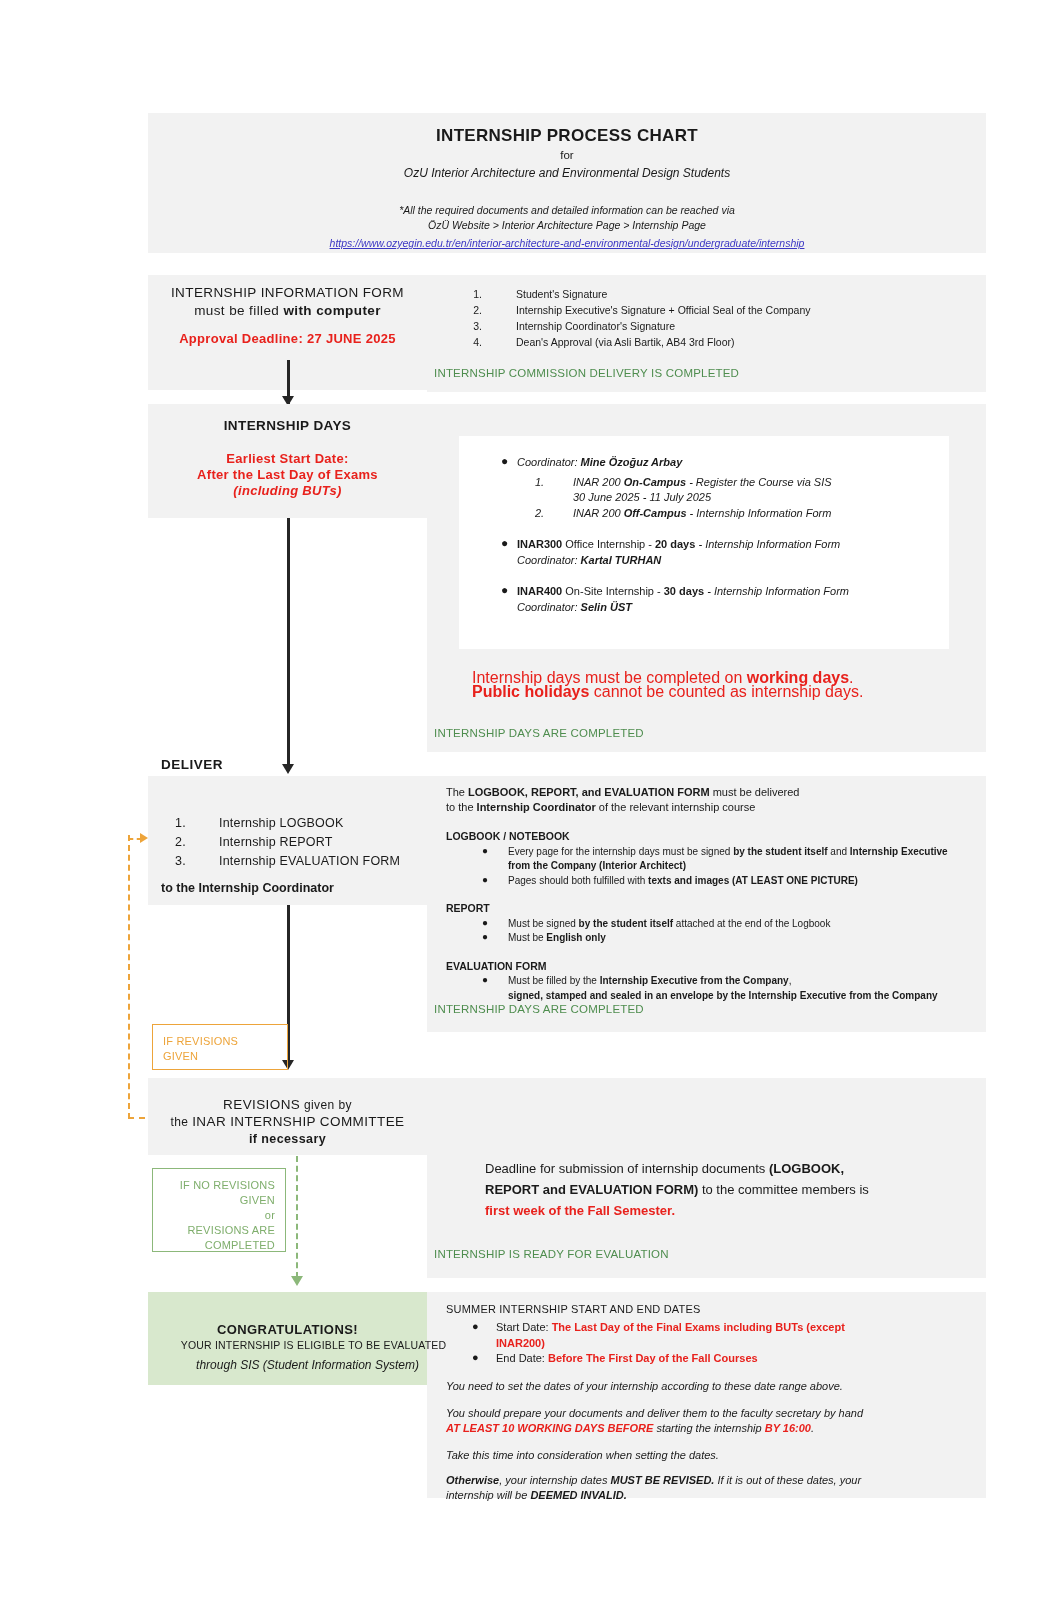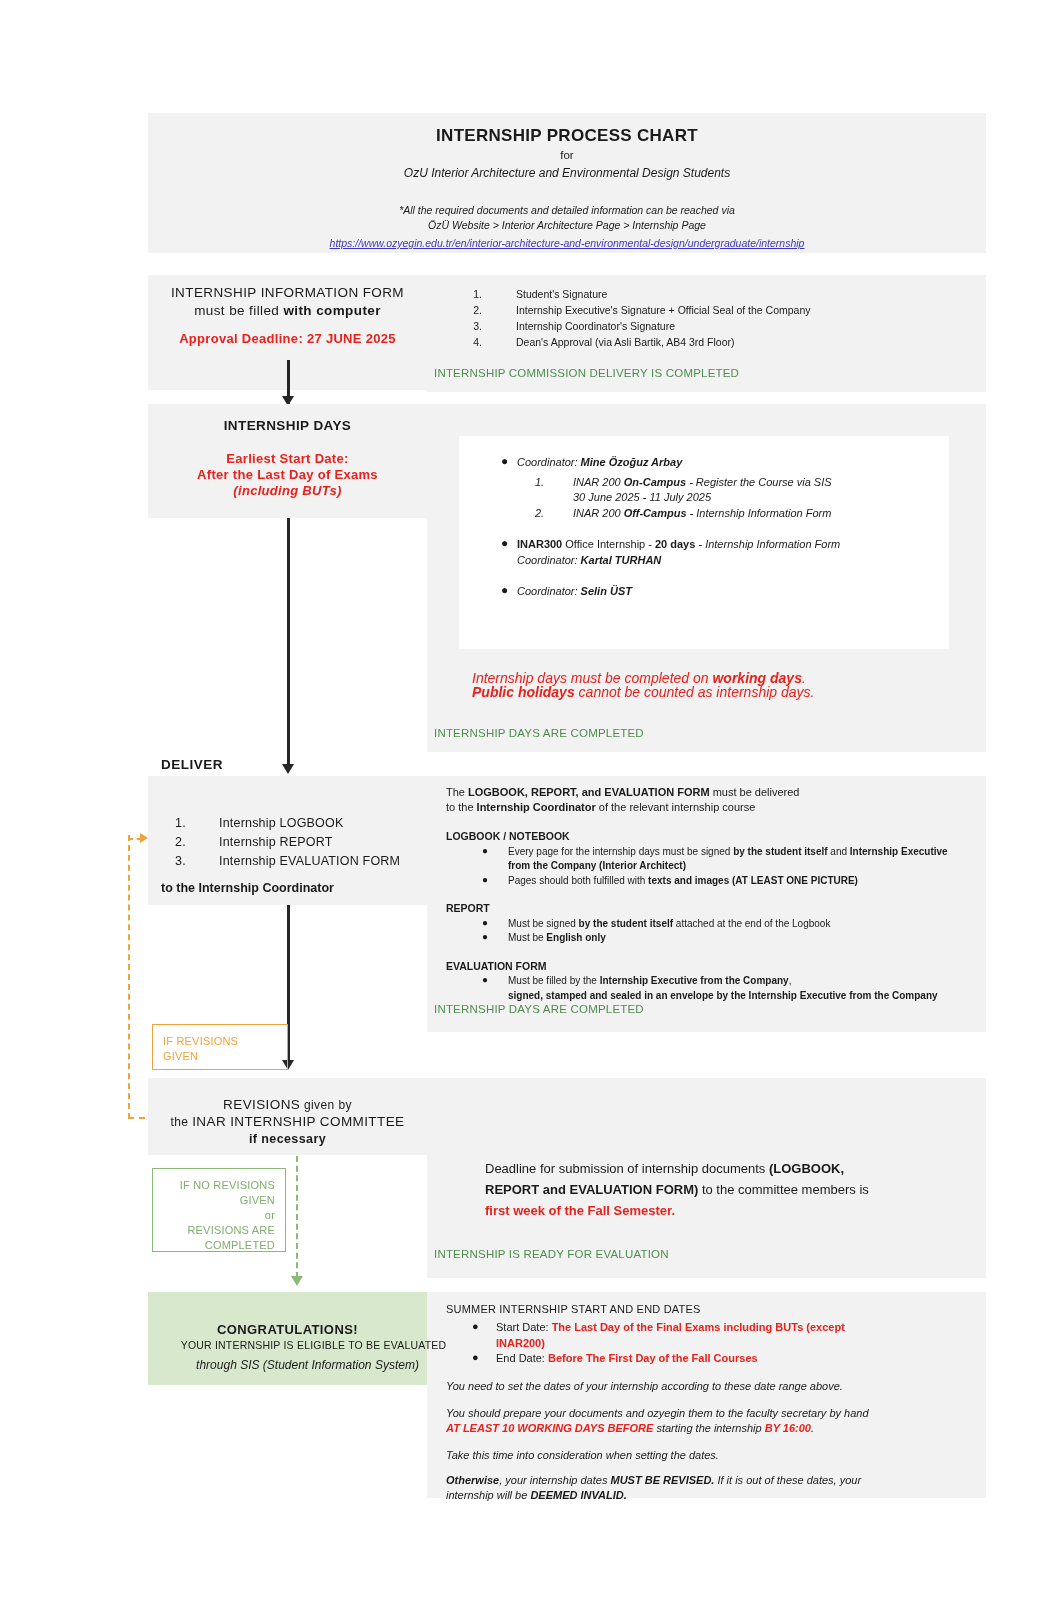--- a/index.html
+++ b/index.html
@@ -121,24 +121,23 @@
     padding-left: 56px;
     font-style: italic;
     line-height: 15.5px;
   }
   .sub-ol li .snum { position: absolute; left: 18px; width: 20px; text-align: left; }
   .ital { font-style: italic; }
   .bld { font-weight: bold; }
 
   .warn {
     position: absolute;
-    font-size: 14px;
+    font-size: 16px;
     color: #e8211c;
     line-height: 14px;
-    font-style: italic;
   }
   .warn b { font-weight: bold; }
 
   
   .deliver-title {
     font-size: 13.5px;
     font-weight: bold;
     letter-spacing: .5px;
   }
   .deliver-ol {
@@ -318,20 +317,23 @@
       <div>
         <span class="crs">INAR300</span><span> Office Internship - </span><span class="bld">20 days</span><span class="ital">  - Internship Information Form</span>
       </div>
       <div class="coord">
         <span>Coordinator: </span><b>Kartal TURHAN</b>
       </div>
     </div>
 
     <div class="course-item" style="margin-top:16px;">
       <span class="bullet">●</span>
+      <div>
+        <span class="crs">INAR400</span><span> On-Site Internship - </span><span class="bld">30 days</span><span class="ital"> - Internship Information Form</span>
+      </div>
       <div class="coord">
         <span>Coordinator: </span><b>Selin ÜST</b>
       </div>
     </div>
   </div>
 
   <div class="warn" style="left:472px; top:671px; width:480px;">
     <div><span>Internship days must be completed on </span><b>working days</b><span>.</span></div>
     <div><b>Public holidays</b><span> cannot be counted as internship days.</span></div>
   </div>
@@ -428,21 +430,21 @@
       <span class="bullet">●</span><span>Start Date: </span><b class="red">The Last Day of the Final Exams including BUTs (except</b><br><b class="red">INAR200)</b>
     </li>
     <li>
       <span class="bullet">●</span><span>End Date: </span><b class="red">Before The First Day of the Fall Courses</b>
     </li>
   </ul>
 
   <div class="t para-i" style="left:446px; top:1379px; width:500px;">You need to set the dates of your internship according to these date range above.</div>
 
   <div class="t para-i" style="left:446px; top:1406px; width:510px;">
-    <span>You should prepare your documents and ozyegin them to the faculty secretary by hand</span><br><b class="red">AT LEAST 10 WORKING DAYS BEFORE</b><span> starting the internship </span><b class="red">BY 16:00</b><span>.</span>
+    <span>You should prepare your documents and deliver them to the faculty secretary by hand</span><br><b class="red">AT LEAST 10 WORKING DAYS BEFORE</b><span> starting the internship </span><b class="red">BY 16:00</b><span>.</span>
   </div>
 
   <div class="t para-i" style="left:446px; top:1448px; width:500px;">Take this time into consideration when setting the dates.</div>
 
   <div class="t para-i" style="left:446px; top:1473px; width:500px;">
     <b>Otherwise</b><span>, your internship dates </span><b>MUST BE REVISED.</b><span> If it is out of these dates, your</span><br><span>internship will be </span><b>DEEMED INVALID.</b>
   </div>
 
 </div>
 

